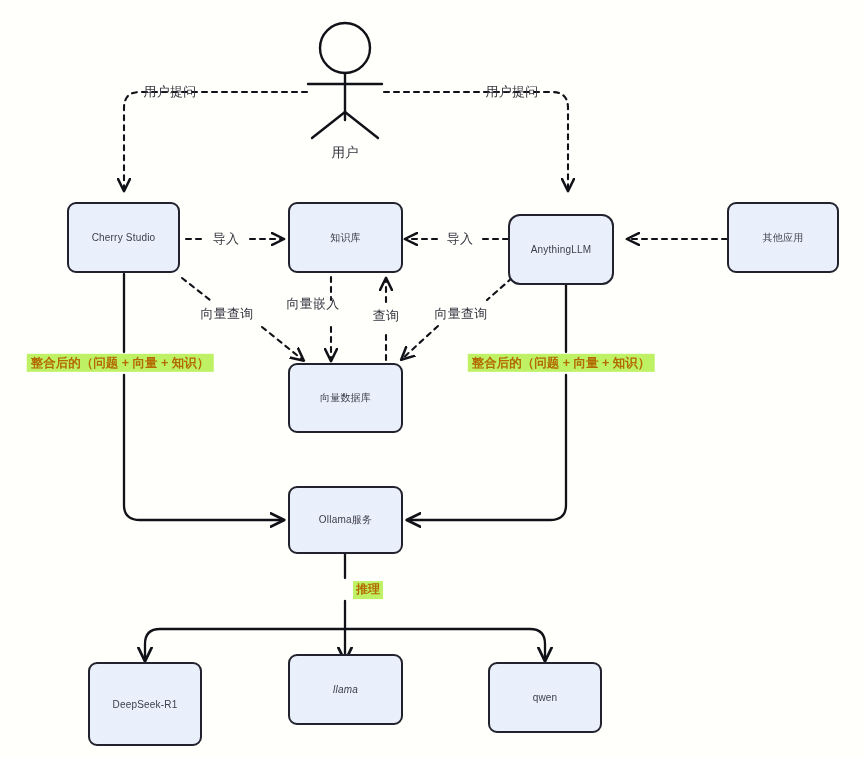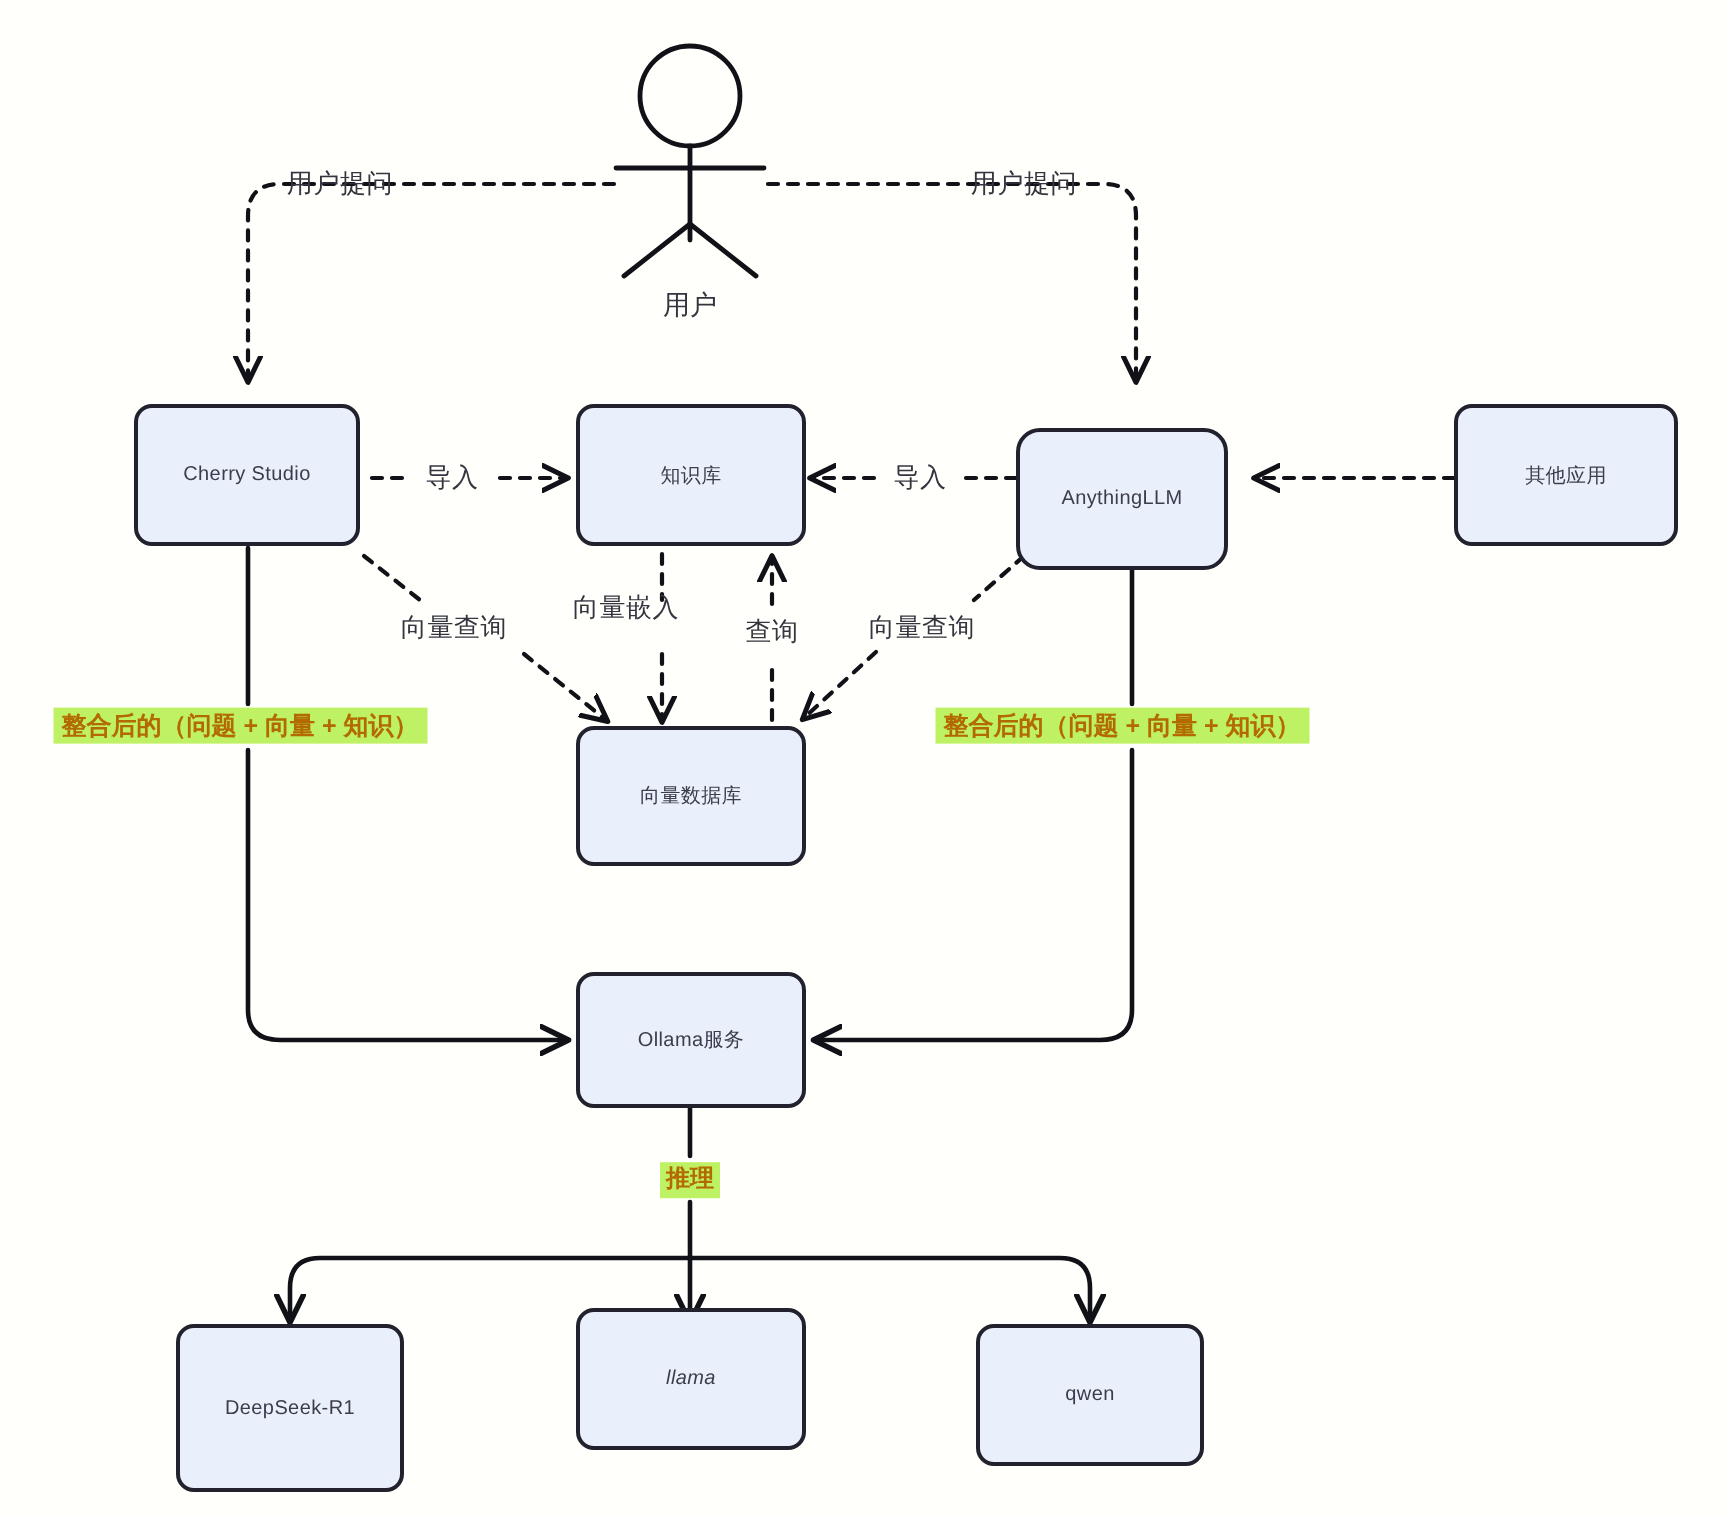--- a/index.html
+++ b/index.html
@@ -63,20 +63,21 @@
     font-size: 12.5px;
     font-weight: 700;
     white-space: nowrap;
     transform: translate(-50%, -50%);
     padding: 2px 4px;
     line-height: 1.15;
   }
   .hl-label.small {
     font-size: 12px;
     padding: 2px 3px;
+    margin-left: 23px;
   }
 </style>
 </head>
 <body>
 
 <div id="diagram-root">
 
   <svg class="layer" viewBox="0 0 865 758" xmlns="http://www.w3.org/2000/svg">
     <defs>
       <marker id="ah" viewBox="0 0 10 10" refX="8.2" refY="5" markerWidth="7" markerHeight="7" orient="auto-start-reverse">

